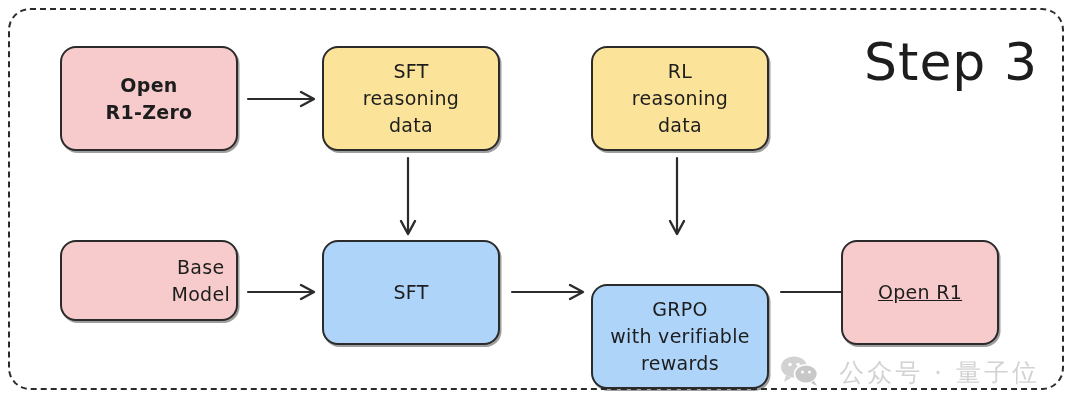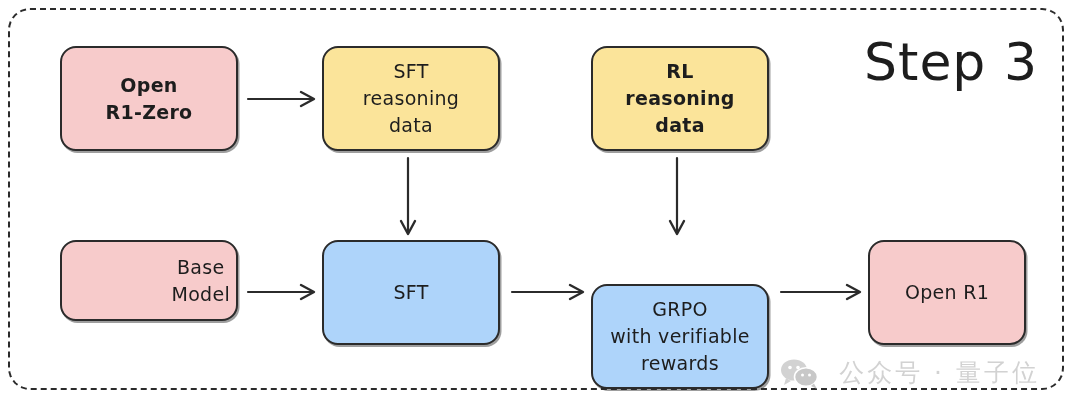--- a/index.html
+++ b/index.html
@@ -50,25 +50,25 @@
     box-shadow: 1.5px 2px 0 rgba(40,40,40,0.45);
   }
   .node .label { display: block; padding: 0 6px; }
   .node.pink   { background: #F7CBCB; }
   .node.yellow { background: #FBE49A; }
   .node.blue   { background: #AED4FA; }
 
   
   #node-open-r1-zero { left: 60px;  top: 46px;  width: 178px; height: 105px; font-weight: bold; }
   #node-sft-data     { left: 322px; top: 46px;  width: 178px; height: 105px; }
-  #node-rl-data      { left: 591px; top: 46px;  width: 178px; height: 105px; font-weight: bold; }
+  #node-rl-data      { left: 591px; top: 46px;  width: 178px; height: 105px; }
   #node-base-model   { left: 60px;  top: 240px; width: 178px; height: 81px; justify-content: flex-end; }
   #node-sft          { left: 322px; top: 240px; width: 178px; height: 105px; }
   #node-grpo         { left: 591px; top: 240px; width: 178px; height: 105px; margin-top: 44px; }
-  #node-open-r1      { left: 868px; top: 240px; width: 158px; height: 105px; }
+  #node-open-r1      { left: 841px; top: 240px; width: 158px; height: 105px; text-decoration: underline; }
 
   
   .step-title {
     position: absolute;
     right: 42px;
     top: 32px;
     font-size: 52px;
     color: #1d1d1d;
     letter-spacing: 1px;
     font-family: "DejaVu Sans", sans-serif;
@@ -94,21 +94,21 @@
     stroke-linecap: round;
     stroke-linejoin: round;
   }
 
   
   .watermark {
     position: absolute;
     right: 40px;
     bottom: 14px;
     display: flex;
-    align-items: flex-end;
+    align-items: flex-start;
     gap: 19px;
     opacity: 0.92;
   }
   .watermark .wm-text {
     font-size: 25px;
     color: #cfcfcf;
     letter-spacing: 3px;
     font-family: "DejaVu Sans", sans-serif;
     white-space: nowrap;
   }

